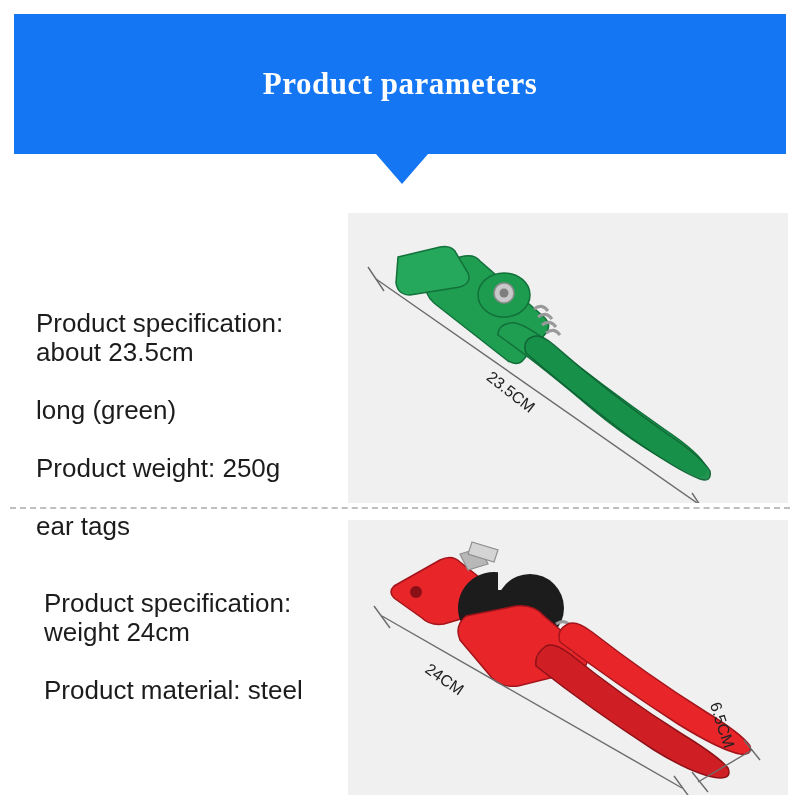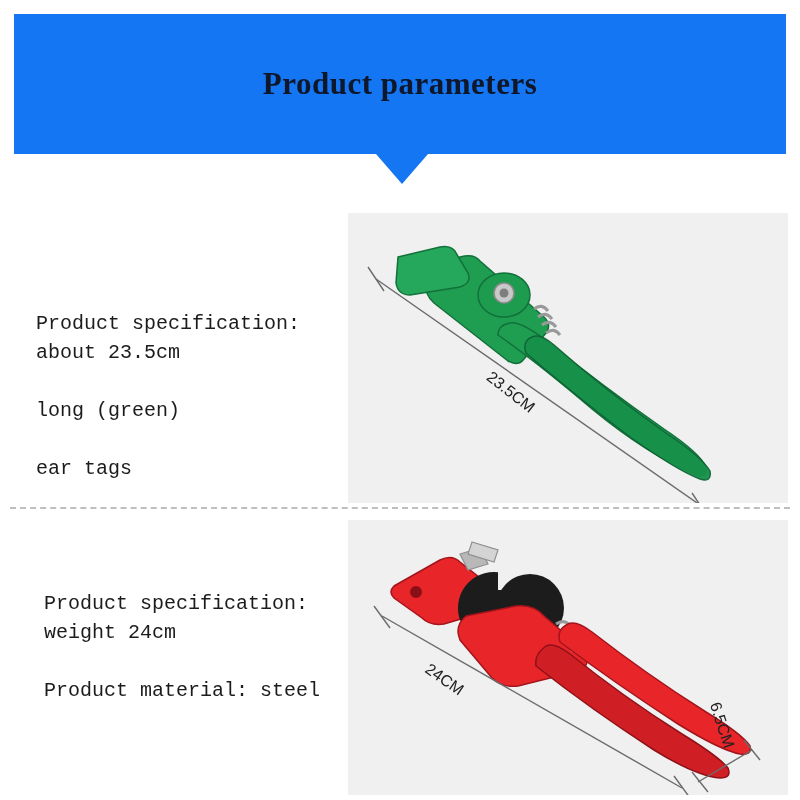--- a/index.html
+++ b/index.html
@@ -21,21 +21,21 @@
     left: 14px;
     top: 14px;
     width: 772px;
     height: 140px;
     background: #1476f2;
     display: flex;
     align-items: center;
     justify-content: center;
   }
   .banner-title {
-    color: #0f172a;
+    color: #ffffff;
     font-family: "Liberation Serif", serif;
     font-weight: bold;
     font-size: 31px;
     letter-spacing: 0.5px;
   }
   .banner-arrow {
     position: absolute;
     left: 376px;
     top: 154px;
     width: 0;
@@ -49,22 +49,22 @@
   .section {
     position: absolute;
     left: 0;
     width: 800px;
   }
   #section-green { top: 205px; height: 295px; }
   #section-red   { top: 520px; height: 275px; }
 
   .spec-text {
     position: absolute;
-    font-family: Liberation Mono, monospace;
-    font-size: 20px;
+    font-family: Liberation Sans, sans-serif;
+    font-size: 26px;
     color: #1c1c1c;
     line-height: 29px;
     white-space: pre-line;
   }
   #green-spec { left: 36px; top: 75px; width: 305px; }
   #red-spec   { left: 44px; top: 40px; width: 300px; }
 
   .spec-line { display: block; }
   .spec-line.indent-right { text-align: left; }
 
@@ -118,20 +118,21 @@
 <div class="banner">
   <div class="banner-title">Product parameters</div>
 </div>
 <div class="banner-arrow"></div>
 
 <div class="section" id="section-green">
 
   <div class="spec-text" id="green-spec">
     <span class="spec-line">Product specification: about 23.5cm</span>
     <span class="spec-line indent-right">long (green)</span>
+    <span class="spec-line">Product weight: 250g</span>
     <span class="spec-line">ear tags</span>
   </div>
 
 </div>
 
 <div class="photo" id="photo-green">
   <svg class="tool-svg" width="440" height="290" viewBox="0 0 440 290">
 
     <path d="M78 58 L112 44 Q126 40 132 48 L196 104 Q204 112 198 120 L176 146 Q170 154 160 148 L86 90 Q74 80 78 58 Z" fill="#1f9e52" stroke="#12703a" stroke-width="1.5"></path>
 

